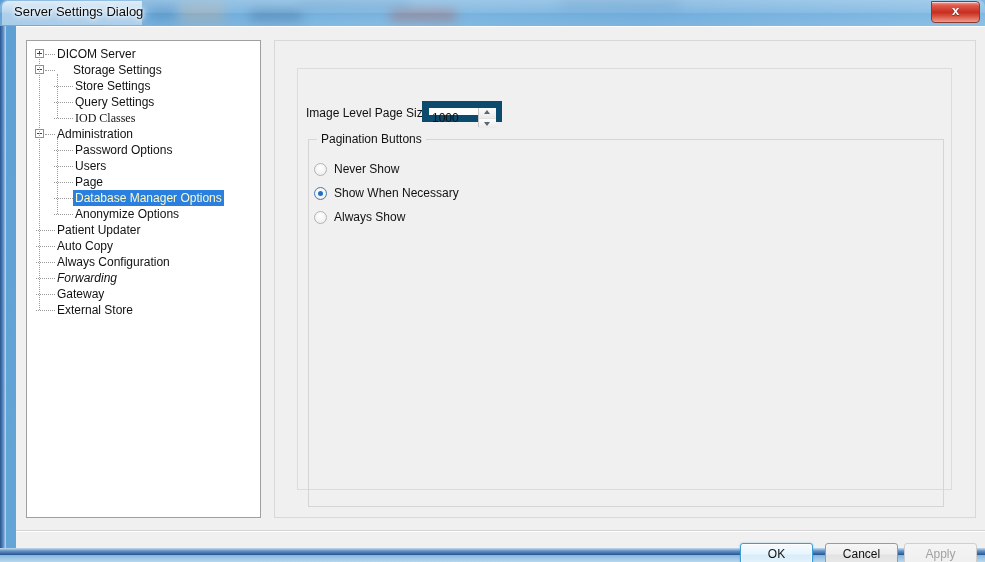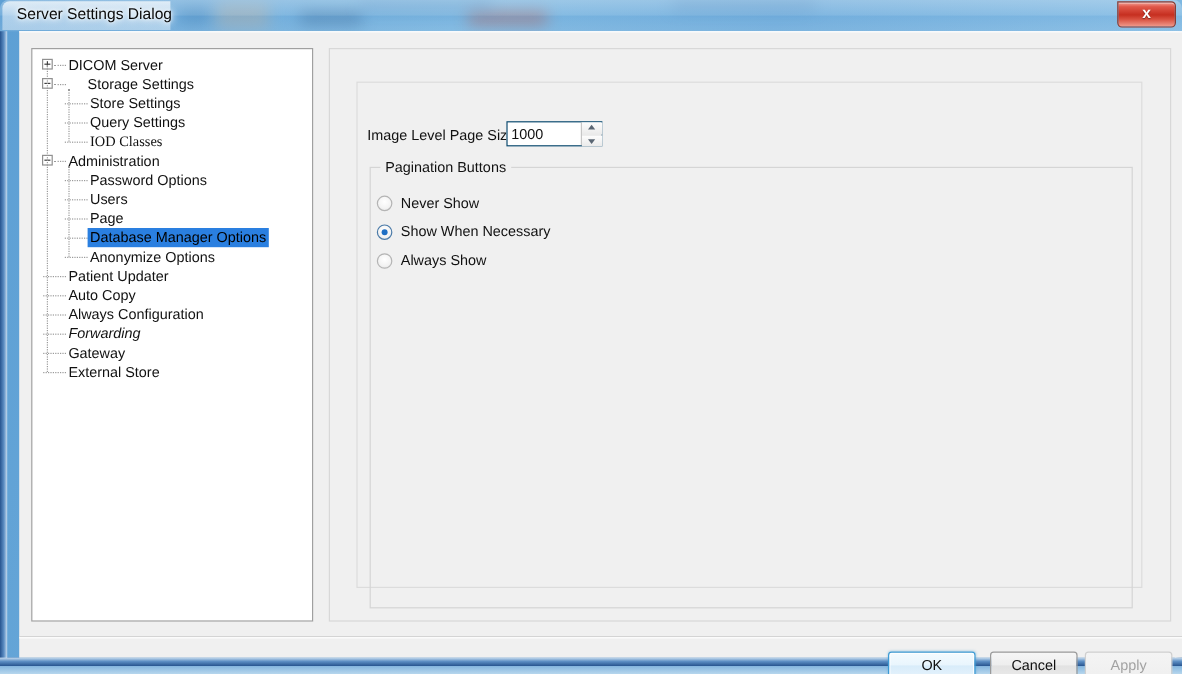--- a/index.html
+++ b/index.html
@@ -137,21 +137,21 @@
     font-size: 12px;
     color: #111111;
     white-space: nowrap;
   }
   .tree-label {
     display: inline-block;
     padding: 0 2px;
   }
   .tree-row.selected .tree-label {
     background: #2a7fe0;
-    color: #000000;
+    color: #fef9c3;
   }
   .toggle {
     position: absolute;
     width: 9px; height: 9px;
     border: 1px solid #909090;
     background: #ffffff;
     top: 3px;
     box-sizing: border-box;
     cursor: pointer;
   }
@@ -223,21 +223,21 @@
     color: #111111;
     white-space: nowrap;
   }
 
   
   #page-size-spinner {
     position: absolute;
     left: 406px; top: 74px;
     width: 80px; height: 21px;
     background: #ffffff;
-    border: 1px solid #0c4a6e;
+    border: 7px solid #0c4a6e;
     box-sizing: border-box;
   }
   #page-size-input {
     position: absolute;
     left: 0; top: 0;
     width: 60px; height: 19px;
     border: 0;
     outline: none;
     background: transparent;
     font-family: "Liberation Sans", sans-serif;

